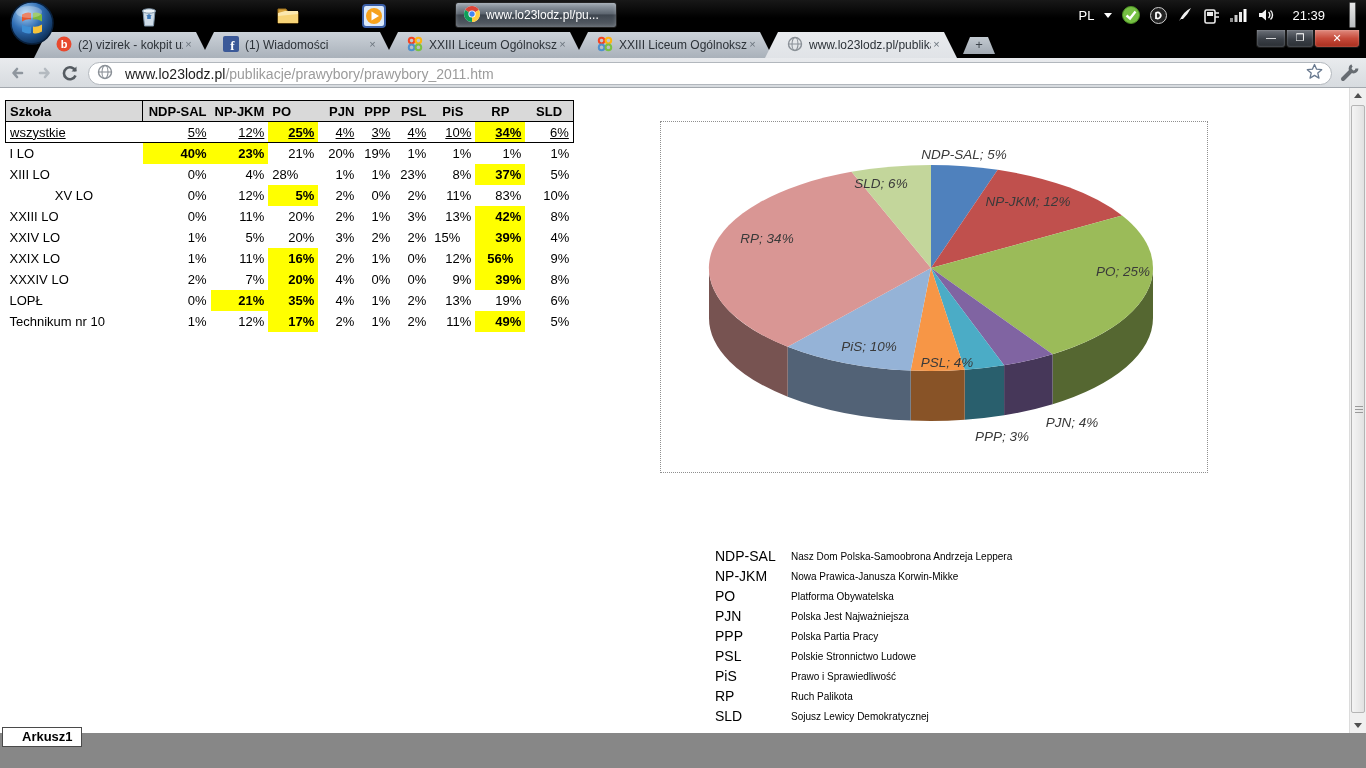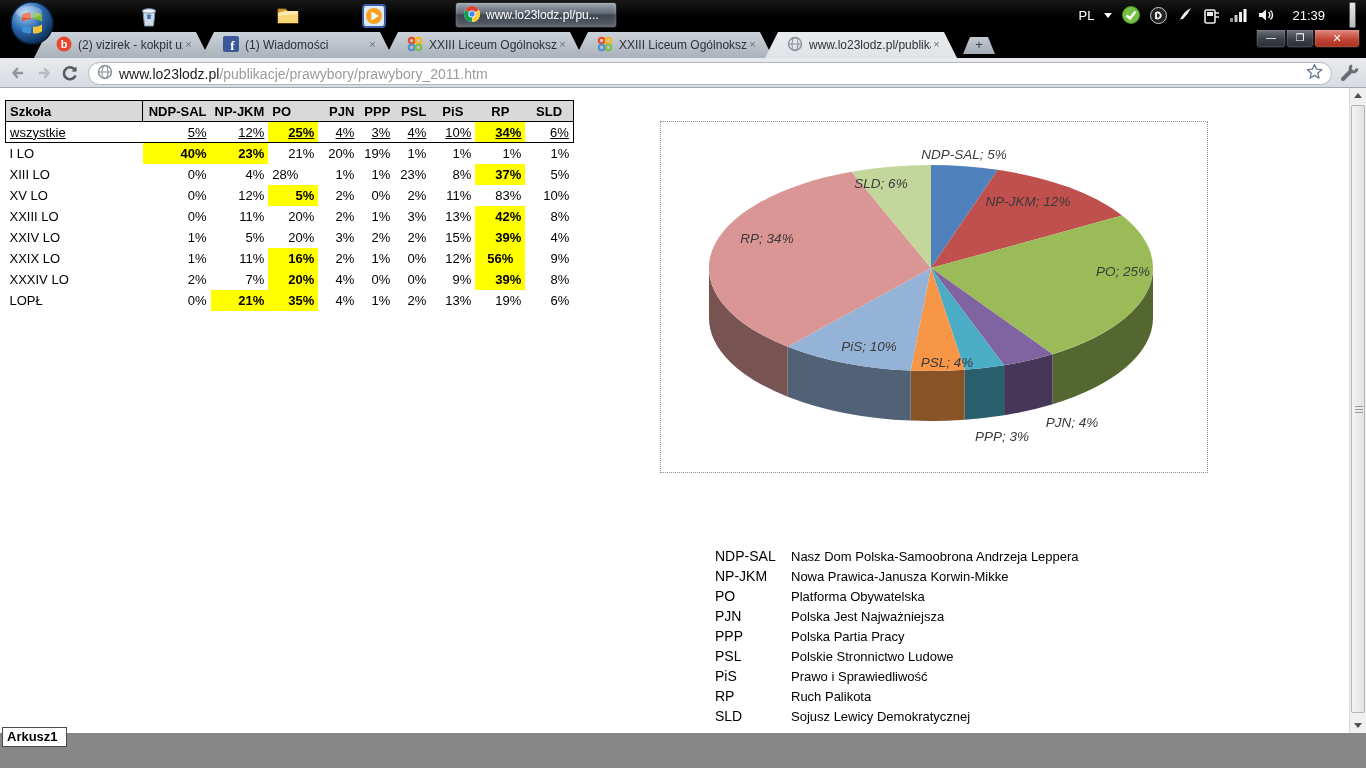--- a/index.html
+++ b/index.html
@@ -50,21 +50,21 @@
           box-shadow:0 0 2px rgba(255,255,255,.4) inset; }
   .wbtn.min { width:30px; } .wbtn.res { width:28px; }
   .wbtn.close { width:46px; background:linear-gradient(#e08a7e,#c64a3a 50%,#a72d1d); font-size:11px; }
 
   
   .toolbar { position:absolute; left:0; top:58px; width:1366px; height:30px;
              background:linear-gradient(#e9ebee,#d7dbdf); border-bottom:1px solid #a3a8ae; z-index:20; }
   .navbtn { position:absolute; top:3px; width:24px; height:24px; }
   .addr { position:absolute; left:88px; top:4px; width:1244px; height:23px; background:#fff;
           border:1px solid #b2b7bd; border-radius:12px; display:flex; align-items:center; padding:0 8px; }
-  .addr .url { font-size:14px; color:#1d1d1d; margin-left:6px; white-space:nowrap; }
+  .addr .url { font-size:14px; color:#1d1d1d; margin-left:12px; white-space:nowrap; }
   .addr .url .path { color:#9b9b9b; }
   .addr .star { margin-left:auto; }
   .wrench { position:absolute; right:6px; top:4px; width:22px; height:22px; }
 
   
   .content { position:absolute; left:0; top:88px; width:1366px; height:645px; background:#fff; overflow:hidden; }
 
   table.results { position:absolute; left:5px; top:12px; border-collapse:collapse; font-size:13px; }
   table.results td, table.results th { height:21px; padding:0 4px; white-space:nowrap; }
   table.results th { background:#d9d9d9; font-weight:bold;
@@ -75,36 +75,36 @@
   table.results tr.first td:first-child { border-left:1px solid #000; }
   table.results tr.first td:last-child { border-right:1px solid #000; }
   td.hl { background:#FFFF00; font-weight:bold; }
 
   .chartbox { position:absolute; left:660px; top:33px; width:548px; height:352px;
               border:1px dotted #8f8f8f; background:#fff; }
 
   .legend { position:absolute; left:715px; top:458px; }
   .legend .row { display:flex; height:20px; align-items:center; }
   .legend .abbr { width:76px; font-size:14px; color:#000; }
-  .legend .name { font-size:13px; color:#000;text-align:right; }
+  .legend .name { font-size:10px; color:#000;text-align:right; }
 
   
   .scrollbar { position:absolute; right:0; top:0; width:17px; height:645px; background:#f0f0f0; border-left:1px solid #dcdcdc; }
   .sb-btn { position:absolute; left:0; width:16px; height:16px; background:#f0f0f0; text-align:center; }
   .sb-btn .tri-up { margin:5px auto 0; width:0; height:0; border-left:4px solid transparent; border-right:4px solid transparent; border-bottom:5px solid #505050; }
   .sb-btn .tri-dn { margin:6px auto 0; width:0; height:0; border-left:4px solid transparent; border-right:4px solid transparent; border-top:5px solid #505050; }
   .sb-thumb { position:absolute; left:1px; top:17px; width:14px; height:608px;
               background:linear-gradient(90deg,#f4f4f4,#e2e2e2); border:1px solid #b5b5b5; border-radius:2px; }
   .sb-grip { position:absolute; left:3px; top:50%; width:8px; height:1px; background:#9a9a9a;
              box-shadow:0 -3px 0 #9a9a9a, 0 3px 0 #9a9a9a; }
 
   
   .bottombar { position:absolute; left:0; top:733px; width:1366px; height:35px; background:#878787; }
   .sheettab { position:absolute; left:2px; top:727px; height:20px; background:#fff;
-              border:1px solid #4a4a4a; font-size:13px; font-weight:bold; padding:1px 8px 0 4px; z-index:10; }
+              border:1px solid #4a4a4a; font-size:13px; font-weight:bold; padding:1px 8px 0 19px; z-index:10; }
 </style>
 </head>
 <body>
 
 <div class="taskbar">
   <div class="start-orb">
     <svg width="46" height="46" viewBox="0 0 46 46">
       <defs>
           <radialGradient id="orb" cx="35%" cy="28%" r="75%">
         <stop offset="0%" stop-color="#a8d2f5"></stop>
@@ -356,21 +356,21 @@
           <td style="text-align:right">4%</td>
           <td style="">28%</td>
           <td style="text-align:right">1%</td>
           <td style="text-align:right">1%</td>
           <td style="text-align:right">23%</td>
           <td style="text-align:right">8%</td>
           <td class="hl" style="text-align:right">37%</td>
           <td style="text-align:right">5%</td>
         </tr>
         <tr class="">
-          <td style="text-align:left">XV LO</td>
+          <td style="text-align:center">XV LO</td>
           <td style="text-align:right">0%</td>
           <td style="text-align:right">12%</td>
           <td class="hl" style="text-align:right">5%</td>
           <td style="text-align:right">2%</td>
           <td style="text-align:right">0%</td>
           <td style="text-align:right">2%</td>
           <td style="text-align:right">11%</td>
           <td style="text-align:right">83%</td>
           <td style="text-align:right">10%</td>
         </tr>
@@ -387,21 +387,21 @@
           <td style="text-align:right">8%</td>
         </tr>
         <tr class="">
           <td style="text-align:left">XXIV LO</td>
           <td style="text-align:right">1%</td>
           <td style="text-align:right">5%</td>
           <td style="text-align:right">20%</td>
           <td style="text-align:right">3%</td>
           <td style="text-align:right">2%</td>
           <td style="text-align:right">2%</td>
-          <td style="text-align:right">15%</td>
+          <td style="text-align:left">15%</td>
           <td class="hl" style="text-align:right">39%</td>
           <td style="text-align:right">4%</td>
         </tr>
         <tr class="">
           <td style="text-align:left">XXIX LO</td>
           <td style="text-align:right">1%</td>
           <td style="text-align:right">11%</td>
           <td class="hl" style="text-align:right">16%</td>
           <td style="text-align:right">2%</td>
           <td style="text-align:right">1%</td>
@@ -426,20 +426,32 @@
           <td style="text-align:left">LOPŁ</td>
           <td style="text-align:right">0%</td>
           <td class="hl" style="text-align:right">21%</td>
           <td class="hl" style="text-align:right">35%</td>
           <td style="text-align:right">4%</td>
           <td style="text-align:right">1%</td>
           <td style="text-align:right">2%</td>
           <td style="text-align:right">13%</td>
           <td style="text-align:right">19%</td>
           <td style="text-align:right">6%</td>
+        </tr>
+        <tr class="">
+          <td style="text-align:left">Technikum nr 10</td>
+          <td style="text-align:right">1%</td>
+          <td style="text-align:right">12%</td>
+          <td class="hl" style="text-align:right">17%</td>
+          <td style="text-align:right">2%</td>
+          <td style="text-align:right">1%</td>
+          <td style="text-align:right">2%</td>
+          <td style="text-align:right">11%</td>
+          <td class="hl" style="text-align:right">49%</td>
+          <td style="text-align:right">5%</td>
         </tr>
       </tbody>
     </table>
 
   <div class="chartbox">
     <svg id="pie" width="546" height="350" viewBox="0 0 546 350">
         <path d="M492.0,146.0 A222,103 0 0 1 391.6,232.2 L391.6,282.2 A222,103 0 0 0 492.0,196 Z" fill="rgb(85,103,49)"></path>
         <path d="M391.6,232.2 A222,103 0 0 1 343.1,243.3 L343.1,293.3 A222,103 0 0 0 391.6,282.2 Z" fill="rgb(70,55,89)"></path>
         <path d="M343.1,243.3 A222,103 0 0 1 303.7,247.8 L303.7,297.8 A222,103 0 0 0 343.1,293.3 Z" fill="rgb(41,95,109)"></path>
         <path d="M303.7,247.8 A222,103 0 0 1 249.7,248.6 L249.7,298.6 A222,103 0 0 0 303.7,297.8 Z" fill="rgb(136,83,39)"></path>

